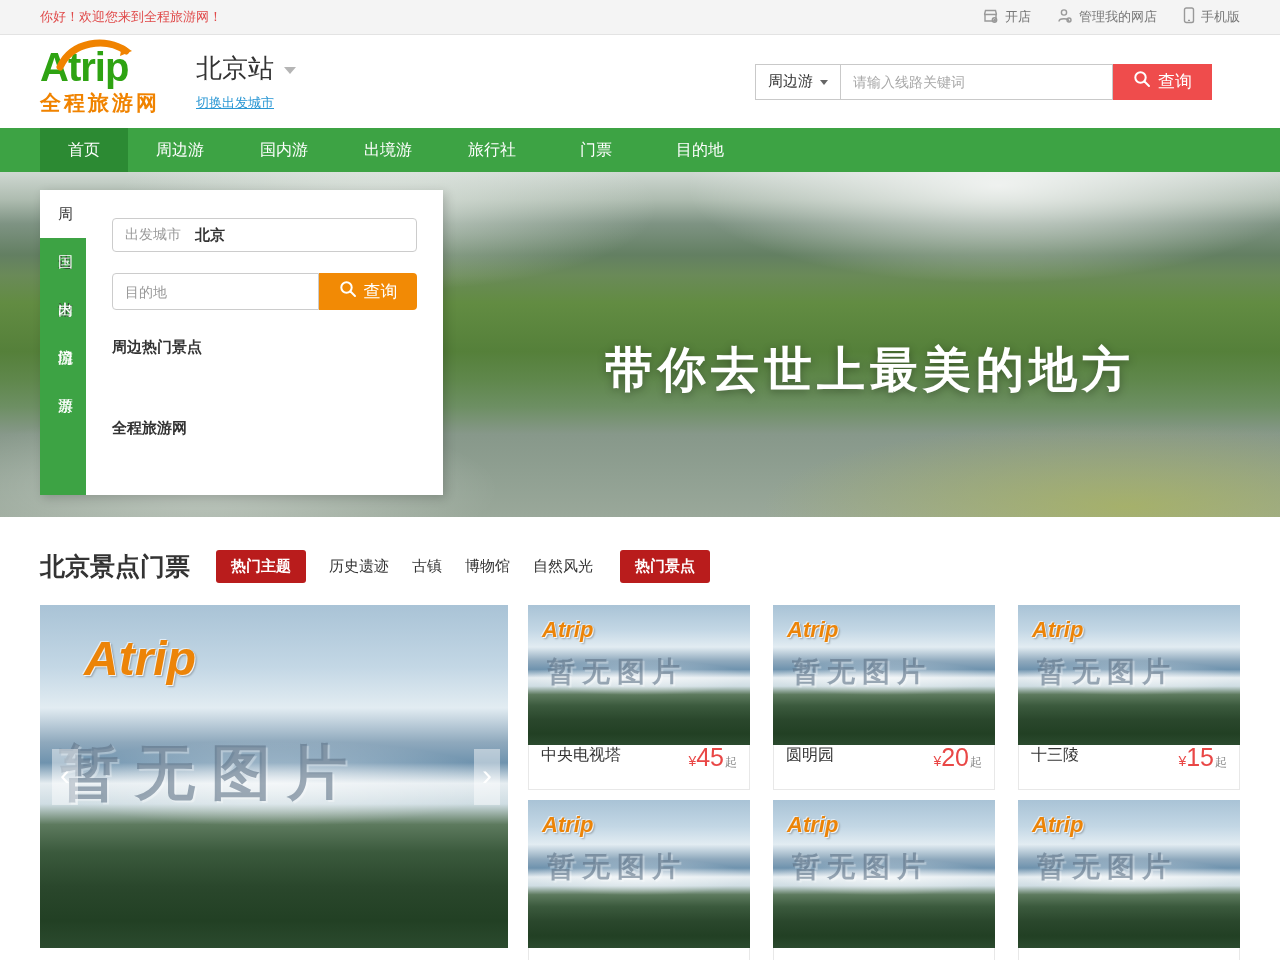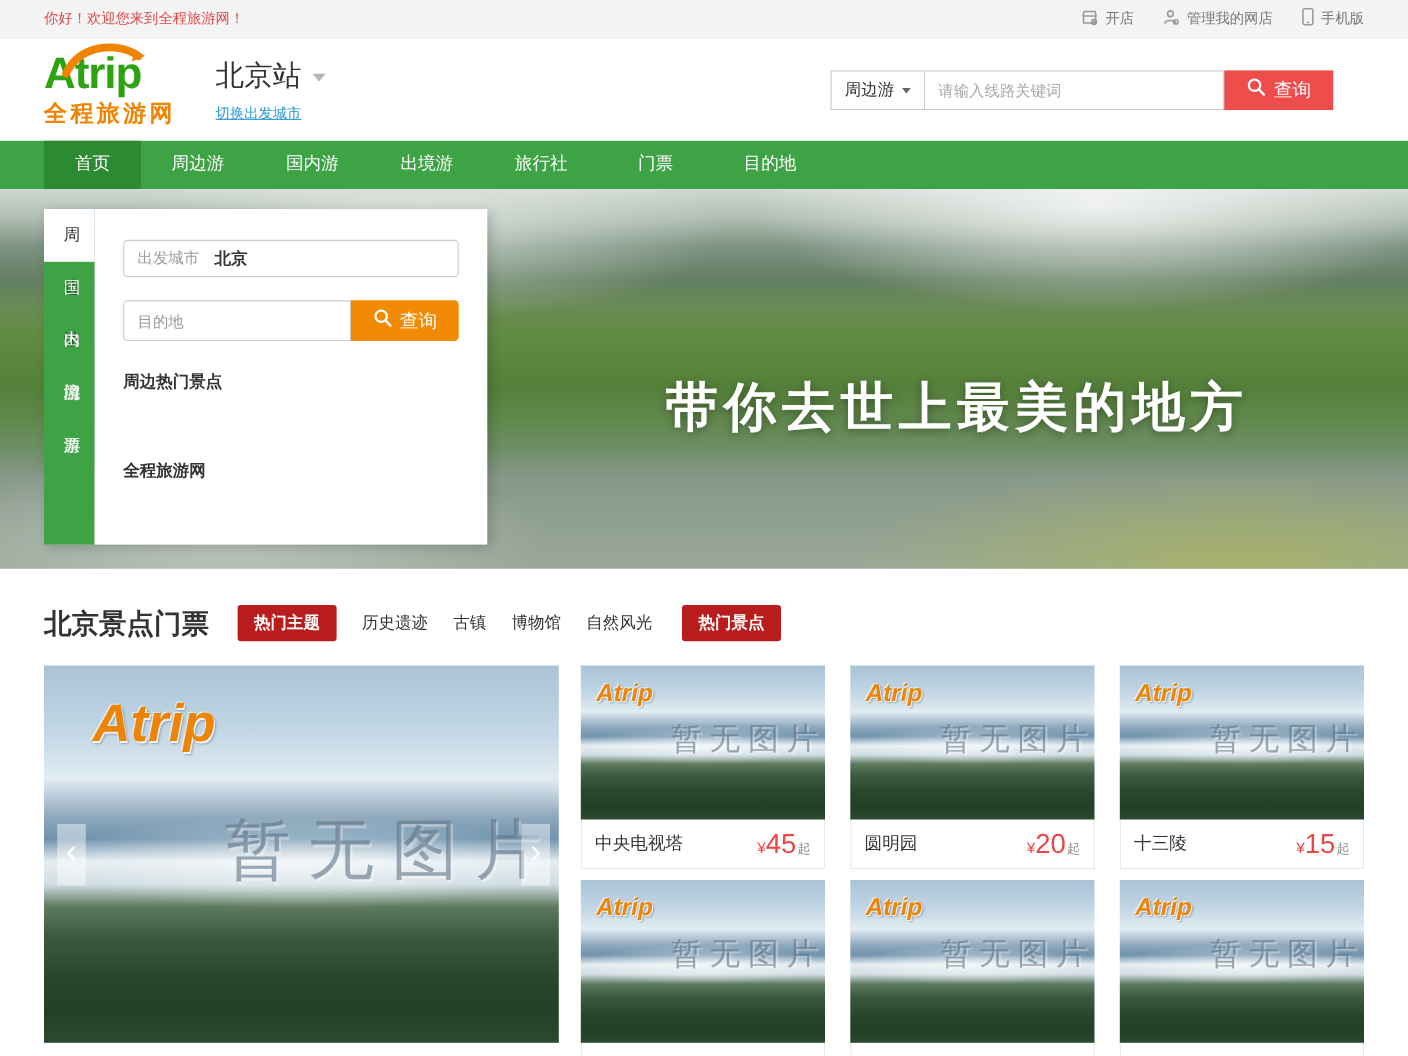--- a/index.html
+++ b/index.html
@@ -97,37 +97,37 @@
   .carousel { position:relative; width:468px; height:343px; flex:none; }
   .arrow { position:absolute; top:50%; margin-top:-28px; width:26px; height:56px;
     background:rgba(255,255,255,.45); color:#fff; font-size:30px; line-height:52px;
     text-align:center; cursor:pointer; user-select:none; }
   .arrow.prev { left:12px; }
   .arrow.next { right:8px; }
 
   .grid { display:flex; flex-wrap:wrap; margin-left:20px; column-gap:23px; row-gap:10px; width:712px; }
   .card { width:222px; cursor:pointer; }
   .card-info { height:45px; border:1px solid #e8e8e8; border-top:none; background:#fff;
-    display:flex; align-items:center; padding:0 12px; }
+    display:flex; align-items:flex-start; padding:0 12px; }
   .card-name { font-size:16px; color:#333; }
   .card-price { margin-left:auto; display:flex; align-items:baseline; }
   .yen { color:#e94746; font-size:14px; }
   .num { color:#e94746; font-size:25px; line-height:1; }
   .qi { color:#888; font-size:12px; margin-left:1px; }
 
   
   .ph { position:relative; width:100%; overflow:hidden;
     background:
       radial-gradient(ellipse 70% 18% at 50% 52%, rgba(255,255,255,.55), rgba(255,255,255,0) 70%),
       linear-gradient(180deg,#a9c3d6 0%,#c3d7e5 18%,#e2ecf2 30%,#8fa9bd 40%,#6f93ae 46%,
         #e6edf1 52%,#cfdde3 58%,#5d7a5e 64%,#3b5a3d 72%,#2a472c 82%,#224024 92%,#2b4a2e 100%); }
   .ph-logo { position:absolute; color:#ec8408; font-weight:800; font-style:italic;
     text-shadow:1px 1px 0 rgba(255,255,255,.85), -1px -1px 0 rgba(255,255,255,.6), 2px 2px 2px rgba(0,0,0,.25); }
-  .ph-mark { position:absolute; width:100%; text-align:right; font-weight:normal;
-    color:rgba(95,115,135,.6); text-shadow:2px 2px 1px rgba(255,255,255,.35); }
+  .ph-mark { position:absolute; width:100%; text-align:left; font-weight:bold;
+    color:rgba(95,115,135,.6); text-shadow:2px 2px 1px rgba(255,255,255,.35);padding-left:19px; }
   .ph.small { height:140px; }
   .ph.small .ph-logo { top:12px; left:14px; font-size:22px; }
   .ph.small .ph-mark { top:48px; font-size:28px; letter-spacing:7px; }
   .ph.big { height:343px; }
   .ph.big .ph-logo { top:26px; left:44px; font-size:48px; }
   .ph.big .ph-mark { top:128px; font-size:60px; letter-spacing:16px; }
   .ph.small.tall { height:148px; }
 </style>
 </head>
 <body>

